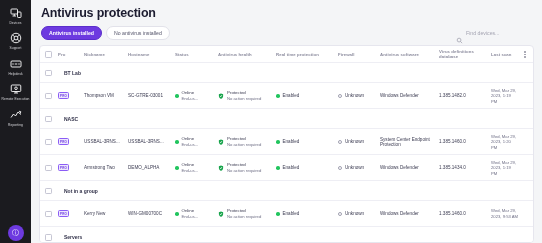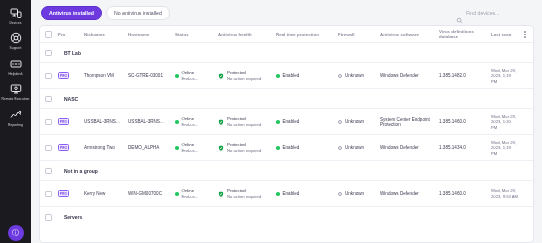--- a/index.html
+++ b/index.html
@@ -269,20 +269,21 @@
       <span class="nav-label">Reporting</span>
     </div>
 
     <div class="sidebar-avatar">
       <span>ⓘ</span>
     </div>
   </nav>
 
   <main class="main">
 
+    <h1 class="page-title">Antivirus protection</h1>
 
     <div class="toolbar">
       <div class="tabs">
         <button class="tab active">Antivirus installed</button>
         <button class="tab inactive">No antivirus installed</button>
       </div>
       <div class="search">
         <span class="search-icon">
           <svg viewBox="0 0 24 24" width="7" height="7" fill="none" stroke="currentColor" stroke-width="2.4">
             <circle cx="10.5" cy="10.5" r="6.5"></circle>

